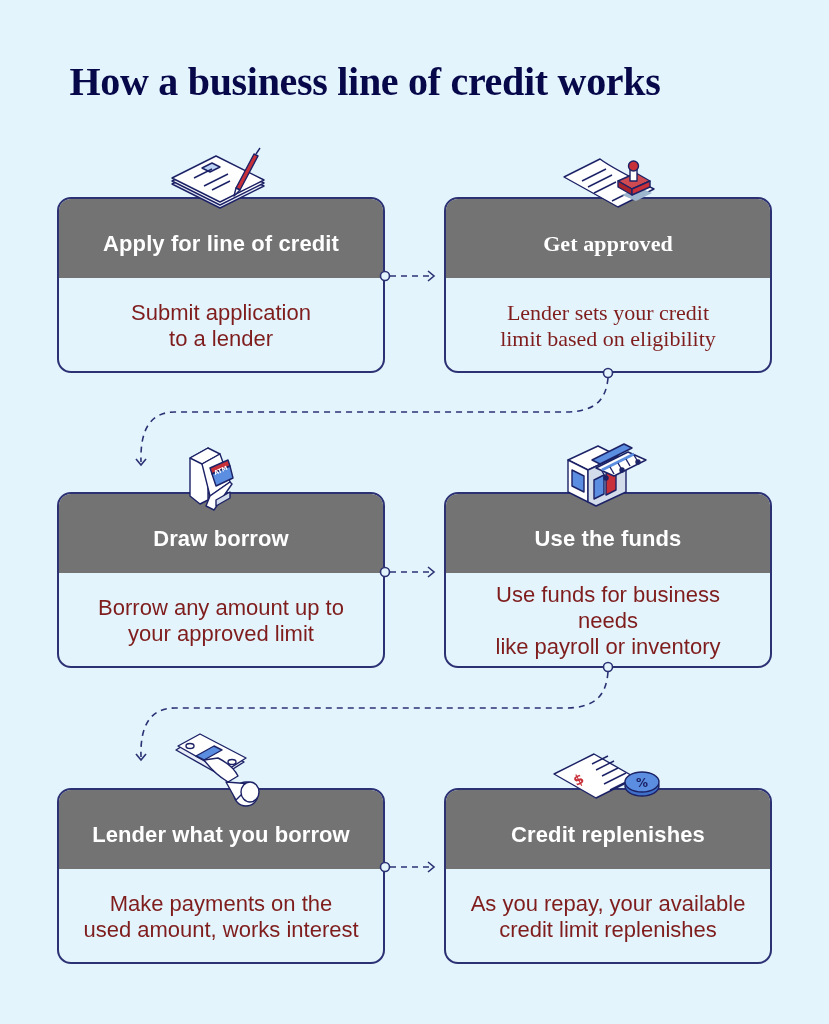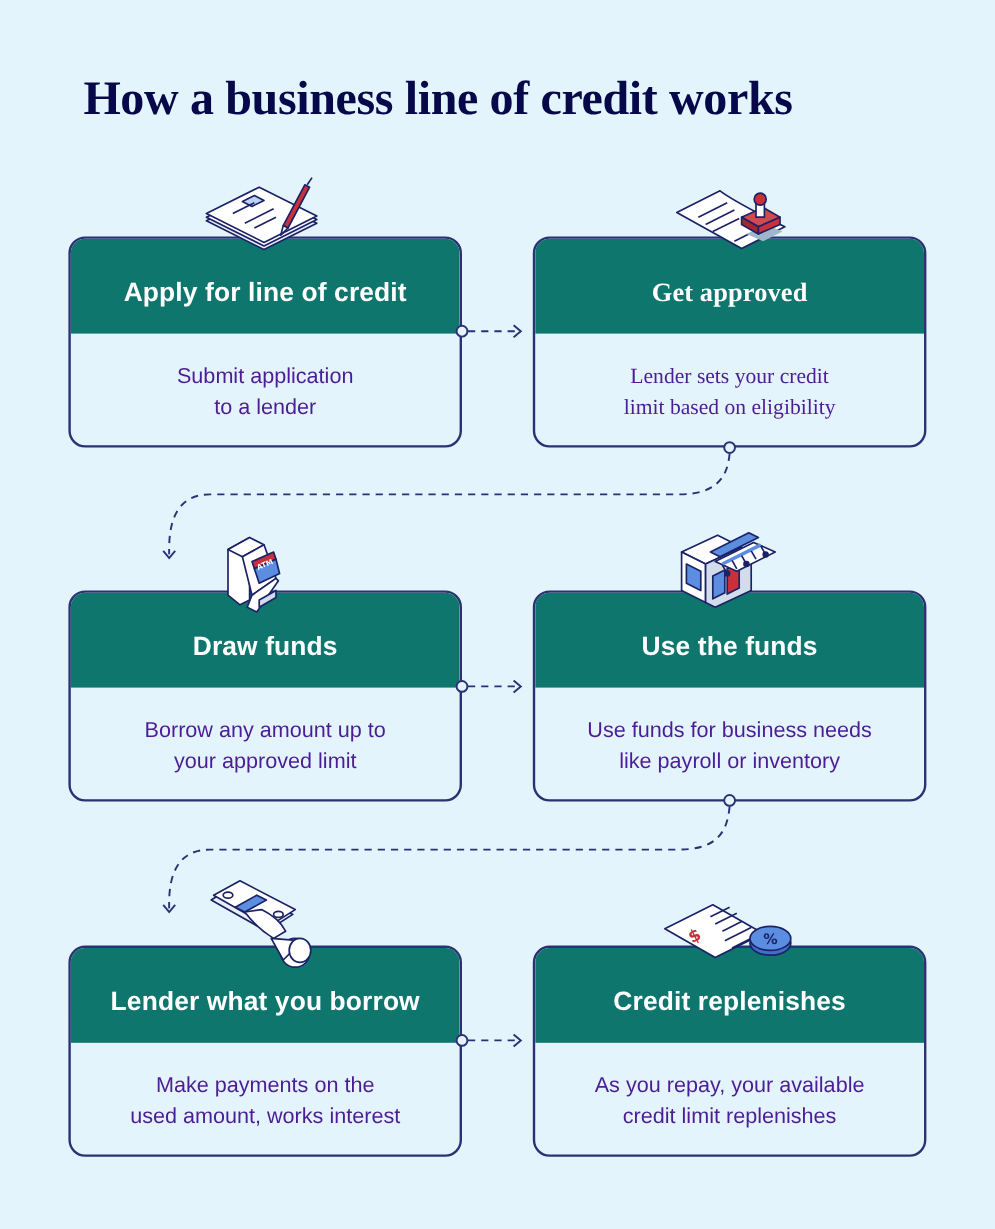--- a/index.html
+++ b/index.html
@@ -25,39 +25,39 @@
     position: absolute;
     width: 328px;
     height: 176px;
     border: 2px solid #2c3174;
     border-radius: 14px;
     background: #e3f4fc;
     overflow: hidden;
   }
   .card-header {
     height: 79px;
-    background: #0f766e;
+    background: #737373;
     color: #ffffff;
     display: flex;
     align-items: center;
     justify-content: center;
     font-size: 22px;
     font-weight: bold;
     padding-top: 10px;
     letter-spacing: 0.1px;
   }
   .card-body {
     height: 95px;
     display: flex;
     align-items: center;
     justify-content: center;
     text-align: center;
-    font-size: 18px;
+    font-size: 22px;
     line-height: 26px;
-    color: #4c1d95;
+    color: #7f1d1d;
     padding: 0 20px;
     white-space: pre-line;
   }
   .icon {
     position: absolute;
     z-index: 3;
   }
   svg.connectors {
     position: absolute;
     left: 0; top: 0;
@@ -135,21 +135,21 @@
     <polygon points="60,40 76,32 90,38 74,46" fill="#9fb6cf" stroke="none"></polygon>
     <polygon points="56,26 74,18 88,26 70,34" fill="#d04a52"></polygon>
     <polygon points="56,26 70,34 70,40 56,32" fill="#a8242c"></polygon>
     <polygon points="70,34 88,26 88,32 70,40" fill="#c8303a"></polygon>
     <rect x="68" y="14" width="7" height="12" fill="#ffffff"></rect>
     <circle cx="71.5" cy="11" r="5" fill="#c8303a"></circle>
   </g>
 </svg>
 
 <div class="card" style="left:57px; top:492px;">
-  <div class="card-header">Draw funds</div>
+  <div class="card-header">Draw borrow</div>
   <div class="card-body">Borrow any amount up to
 your approved limit</div>
 </div>
 <svg class="icon" style="left:186px; top:440px;" width="66" height="76" viewBox="0 0 66 76">
   <g stroke="#1c2266" stroke-width="1.4" stroke-linejoin="round">
     <polygon points="4,18 22,8 22,60 14,64 4,56" fill="#ffffff"></polygon>
     <polygon points="4,18 22,8 34,14 16,24" fill="#ffffff"></polygon>
     <polygon points="16,24 34,14 44,42 24,56" fill="#ffffff"></polygon>
     <polygon points="24,28 42,20 44,26 26,34" fill="#c8303a"></polygon>
     <polygon points="26,34 44,26 47,38 30,46" fill="#5b8ee0"></polygon>

